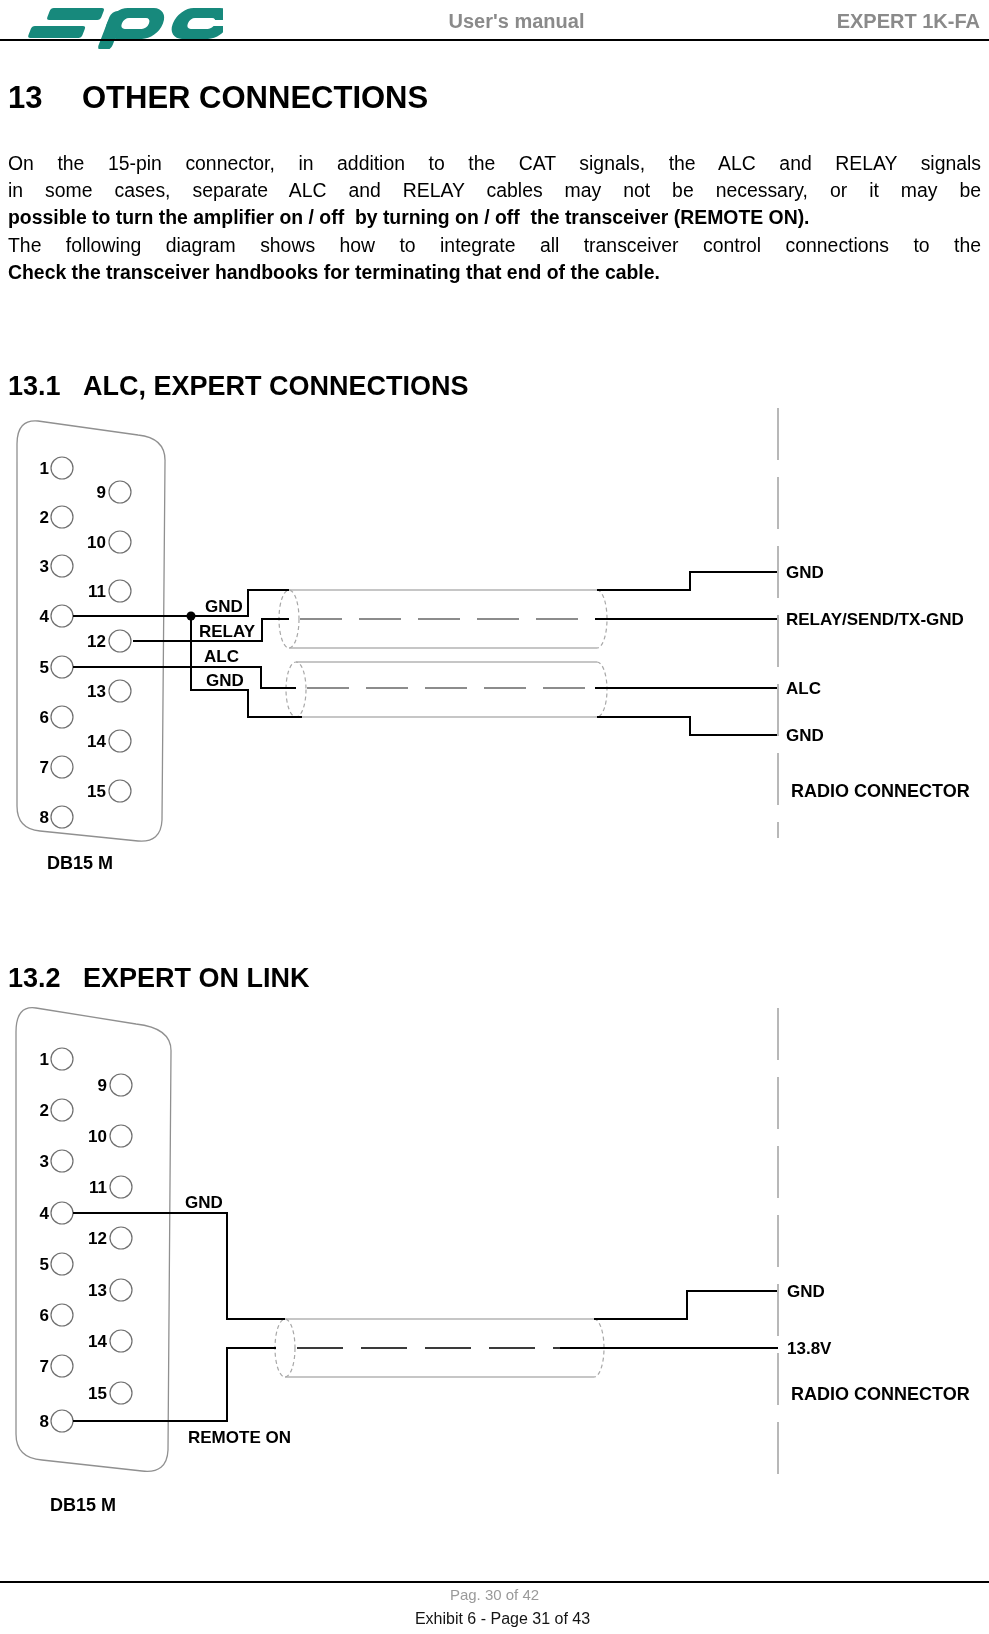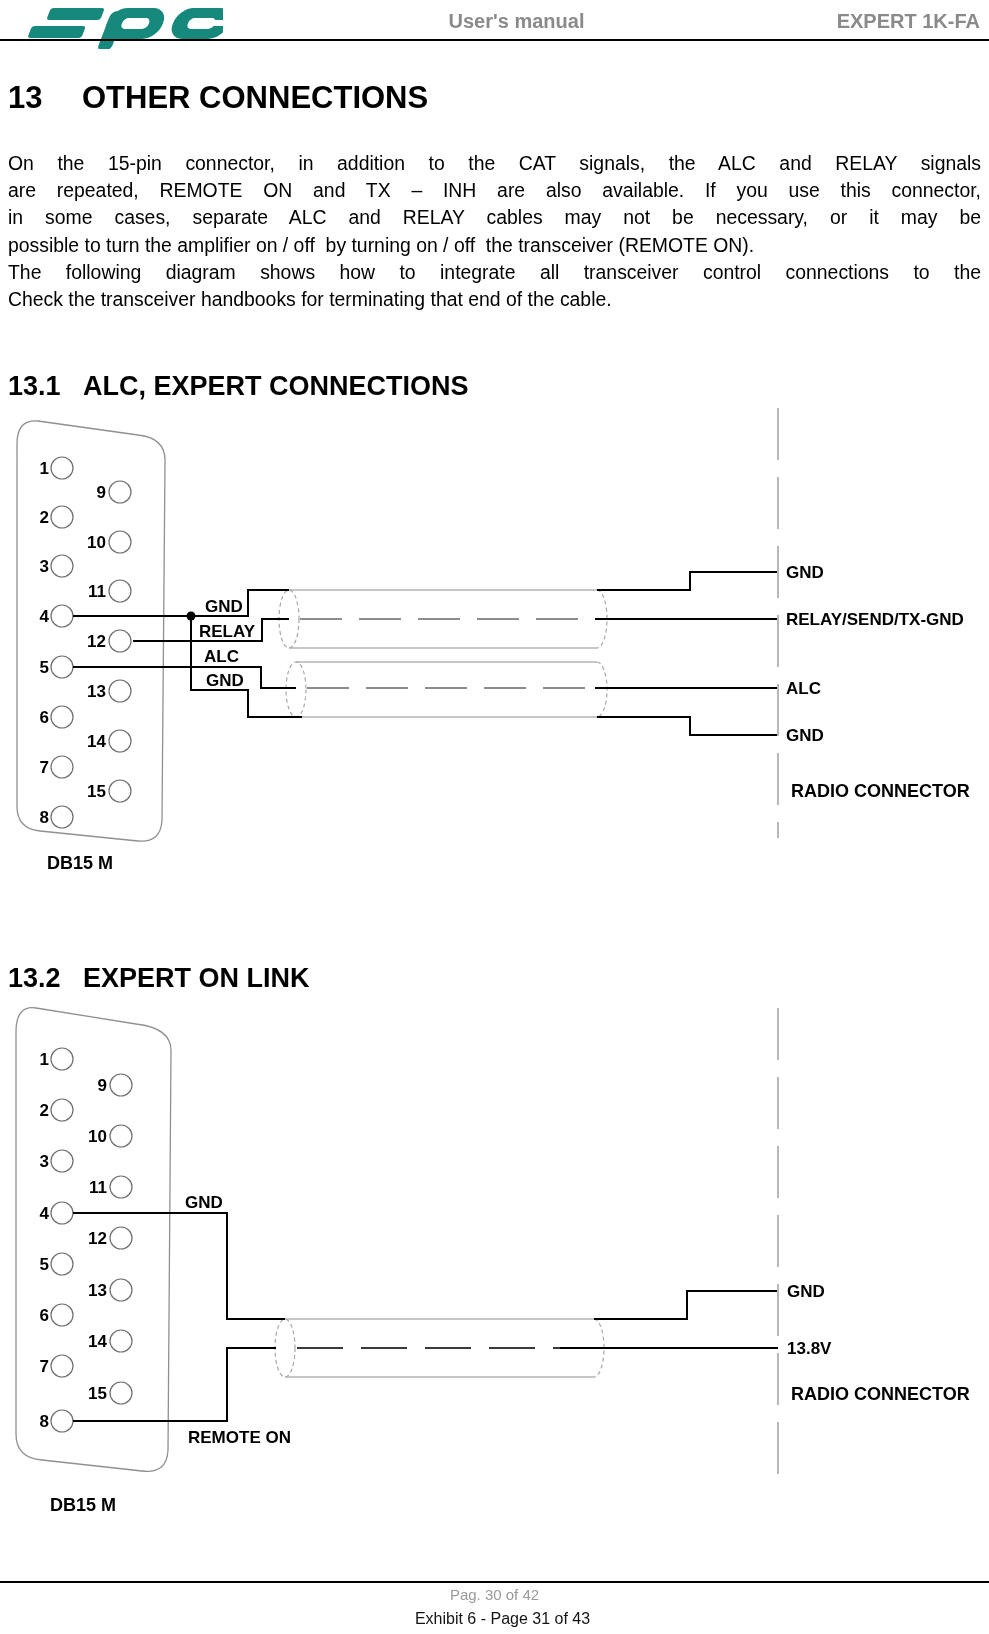--- a/index.html
+++ b/index.html
@@ -16,21 +16,21 @@
   .logo{position:absolute;top:3px;left:8px;}
   .h1{position:absolute;top:81px;left:8px;font-size:31px;font-weight:bold;line-height:34px;white-space:pre;}
   .h1 .num{display:inline-block;width:74px;}
   .h2{position:absolute;left:8px;font-size:27px;font-weight:bold;line-height:30px;white-space:pre;}
   .h2 .num{display:inline-block;width:75px;}
   .h2.s1{top:371px;}
   .h2.s2{top:963px;}
   .para{position:absolute;top:150px;left:8px;width:973px;font-size:19.4px;line-height:27.2px;}
   .pline{height:27.2px;}
   .pline.j{text-align:justify;text-align-last:justify;}
-  .pline.p{white-space:pre;}
+  .pline.p{white-space:pre;font-weight:bold;}
   .dsvg{position:absolute;left:0;}
   .d1{top:400px;}
   .d2{top:1000px;}
   .dlab{font:bold 17px "Liberation Sans",sans-serif;fill:#000;}
   .dbig{font:bold 18px "Liberation Sans",sans-serif;fill:#000;}
   .wire{stroke:#000;stroke-width:2;fill:none;}
   .shell{stroke:#909090;stroke-width:1.3;fill:none;}
   .pinc{stroke:#6f6f6f;stroke-width:1.2;fill:none;}
   .cab{stroke:#b3b3b3;stroke-width:1.4;fill:none;}
   .cabend{stroke:#a8a8a8;stroke-width:1.2;fill:none;stroke-dasharray:4 3;}
@@ -61,21 +61,20 @@
     </g>
   </svg>
   <div class="hdr-title">User's manual</div>
   <div class="hdr-product">EXPERT 1K-FA</div>
   <div class="hdr-rule"></div>
 
   <div class="h1"><span class="num">13</span><span>OTHER CONNECTIONS</span></div>
 
   <div class="para">
     <div class="pline j">On the 15-pin connector, in addition to the CAT signals, the ALC and RELAY signals</div>
-    <div class="pline j">are repeated, REMOTE ON and TX – INH are also available. If you use this connector,</div>
     <div class="pline j">in some cases, separate ALC and RELAY cables may not be necessary, or it may be</div>
     <div class="pline p">possible to turn the amplifier on / off  by turning on / off  the transceiver (REMOTE ON).</div>
     <div class="pline j">The following diagram shows how to integrate all transceiver control connections to the</div>
     <div class="pline p">Check the transceiver handbooks for terminating that end of the cable.</div>
   </div>
 
   <div class="h2 s1"><span class="num">13.1</span><span>ALC, EXPERT CONNECTIONS</span></div>
 
   <svg class="dsvg d1" width="989" height="480" viewBox="0 400 989 480">
 

